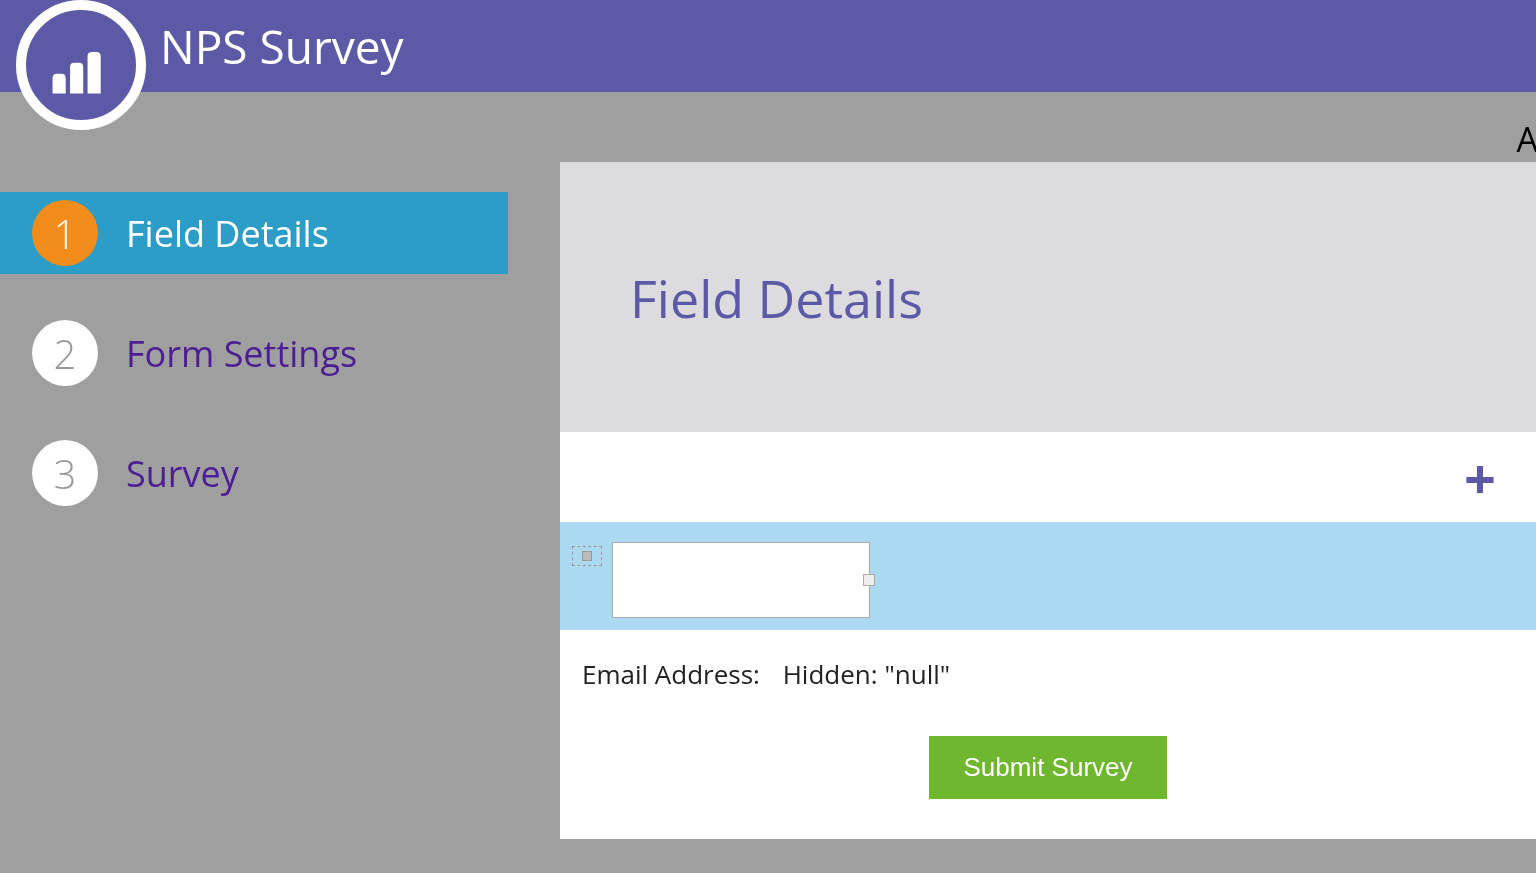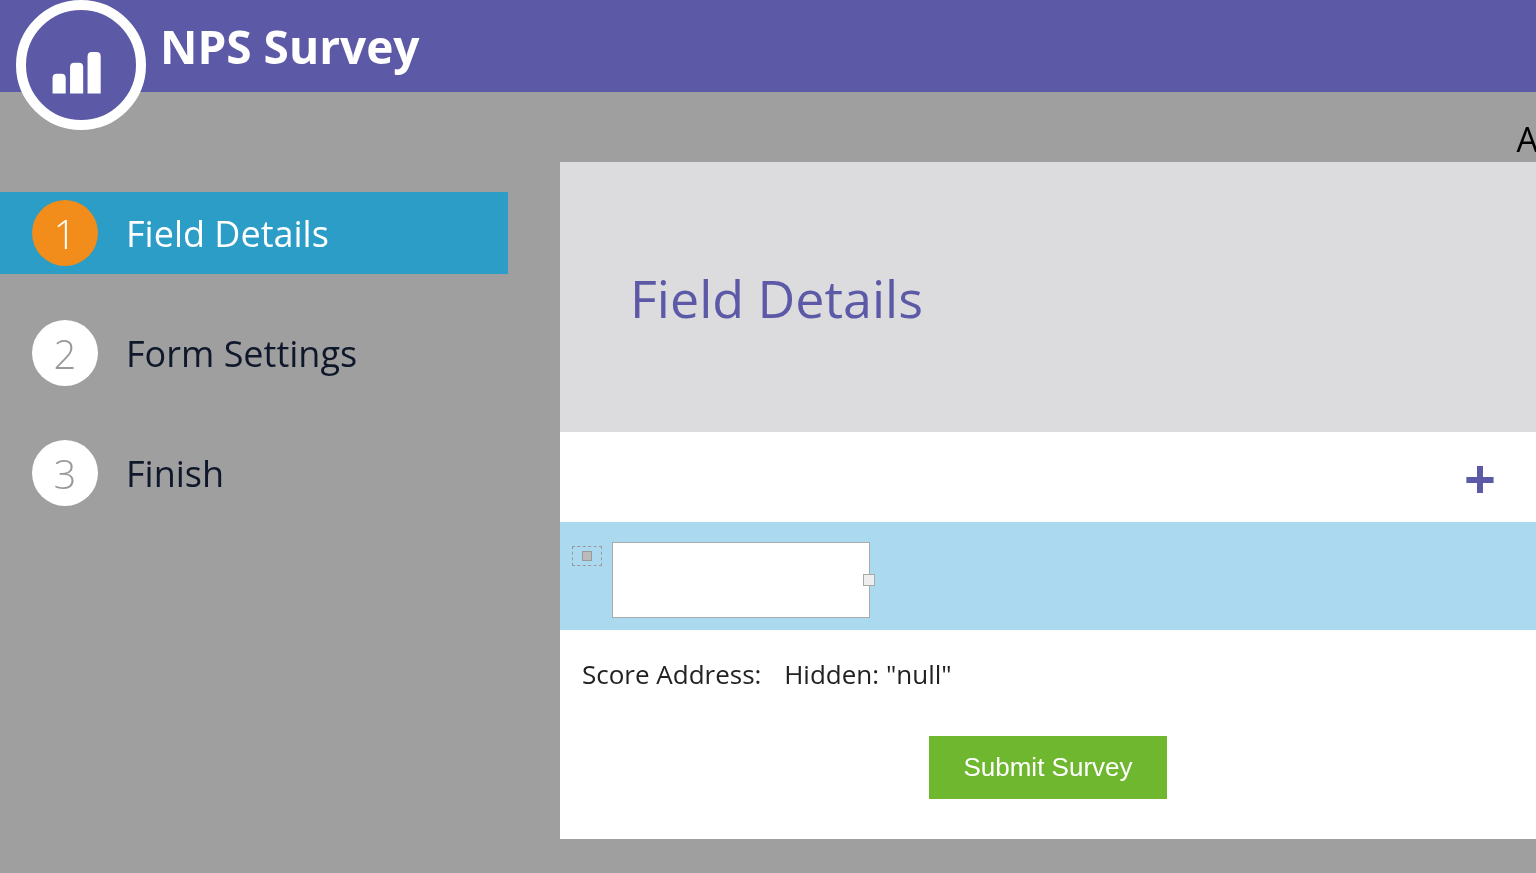--- a/index.html
+++ b/index.html
@@ -16,21 +16,21 @@
     position: relative;
     height: 92px;
     background: #5c5aa7;
     color: #fff;
     display: flex;
     align-items: center;
     padding-left: 160px;
   }
   .header-title {
     font-size: 46px;
-    font-weight: 700;
+    font-weight: 400;
   }
 
   
   .logo {
     position: absolute;
     left: 16px;
     top: 0;
     width: 130px;
     height: 130px;
     background: #5c5aa7;
@@ -82,21 +82,21 @@
     justify-content: center;
     margin-right: 28px;
   }
   .step.active .step-circle {
     background: #f28c1a;
     color: #fff;
   }
   .step-label {
     font-size: 36px;
     font-weight: 400;
-    color: #0f172a;
+    color: #4c1d95;
   }
   .step.active .step-label { color: #fff; }
 
   
   .content {
     flex: 1;
     position: relative;
     background: #9f9f9f;
   }
   
@@ -227,21 +227,21 @@
     <div class="step active">
       <div class="step-circle">1</div>
       <div class="step-label">Field Details</div>
     </div>
     <div class="step">
       <div class="step-circle">2</div>
       <div class="step-label">Form Settings</div>
     </div>
     <div class="step">
       <div class="step-circle">3</div>
-      <div class="step-label">Finish</div>
+      <div class="step-label">Survey</div>
     </div>
   </div>
 
   <div class="content">
     <div class="corner-letter">A</div>
 
     <div class="panel-title-area">
       <div class="panel-title">Field Details</div>
     </div>
 
@@ -253,20 +253,20 @@
       <div class="drag-handle">
         <div class="dot"></div>
       </div>
       <div class="field-box">
         <div class="resize-handle"></div>
       </div>
     </div>
 
     <div class="form-area">
       <div class="form-row">
-        <span class="label">Score Address:</span>
+        <span class="label">Email Address:</span>
         <span class="value">Hidden: "null"</span>
       </div>
       <button class="submit-btn">Submit Survey</button>
     </div>
 
   </div>
 </div>
 
 </body></html>

